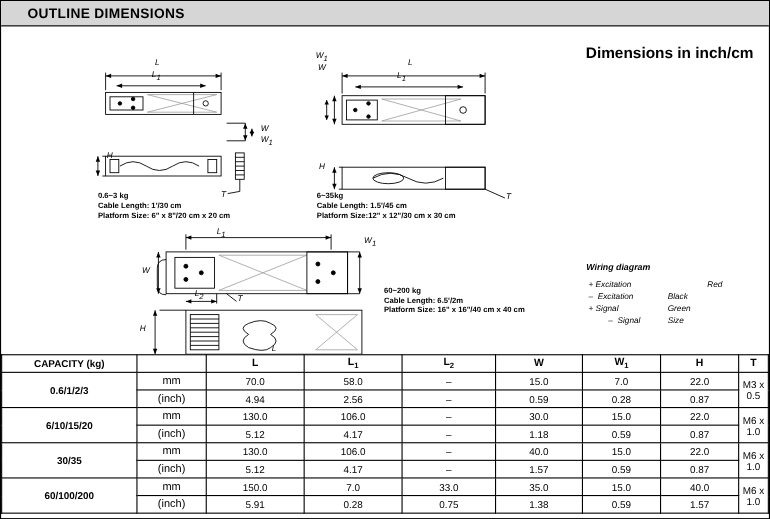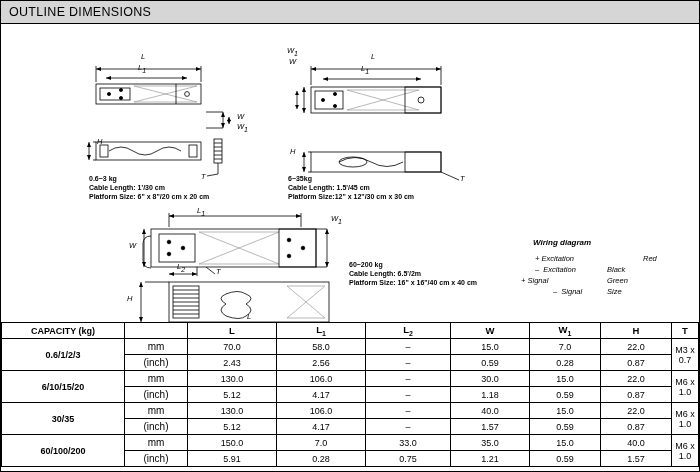--- a/index.html
+++ b/index.html
@@ -10,21 +10,21 @@
     color:#000;
     overflow:hidden;
   }
   .page{position:relative;width:700px;height:472px;box-sizing:border-box;border:1px solid #000;}
   
   .header{
     position:absolute;left:0;top:0;width:698px;height:22px;
     background:#d6d6d6;border-bottom:1px solid #000;
     display:flex;align-items:center;
   }
-  .header .title{font-size:12.5px;font-weight:normal;letter-spacing:.3px;padding-left:8px;}
+  .header .title{font-size:12.5px;font-weight:bold;letter-spacing:.3px;padding-left:24px;}
   
   .drawing{position:absolute;left:0;top:23px;width:698px;height:298px;}
   .note-inch{
     position:absolute;right:14px;top:16px;font-size:14px;font-weight:bold;
   }
   .cap-note{position:absolute;font-size:7px;font-weight:bold;line-height:1.35;white-space:pre;}
   .lbl{position:absolute;font-size:7.5px;font-style:italic;}
   .wiring-title{position:absolute;font-size:8px;font-weight:bold;font-style:italic;}
   .wiring-row{position:absolute;font-size:7.5px;font-style:italic;white-space:pre;}
   svg{position:absolute;left:0;top:0;}
@@ -193,20 +193,21 @@
         </g>
         <path d="M225 270 q-10 4 0 10 q-10 6 0 12 q14 5 20 0 q10 -6 0 -12 q10 -6 0 -10 q-8 -5 -20 0 z"></path>
 
         <line x1="140" y1="258" x2="140" y2="298"></line>
         <path d="M140 258 l-2 5 h4 z" fill="#000" stroke="none"></path>
         <path d="M140 298 l-2 -5 h4 z" fill="#000" stroke="none"></path>
         <line x1="144" y1="258" x2="168" y2="258"></line>
       </g>
     </svg>
 
+    <div class="note-inch">Dimensions in inch/cm</div>
 
     <div class="lbl" style="left:140px;top:28px;">L</div>
     <div class="lbl" style="left:137px;top:39px;">L<span class="sub">1</span></div>
     <div class="lbl" style="left:236px;top:88px;">W</div>
     <div class="lbl" style="left:236px;top:98px;">W<span class="sub">1</span></div>
     <div class="lbl" style="left:96px;top:113px;">H</div>
     <div class="lbl" style="left:200px;top:148px;">T</div>
 
     <div class="cap-note" style="left:88px;top:150px;">0.6~3 kg</div>
     <div class="cap-note" style="left:88px;top:159px;">Cable Length: 1'/30 cm</div>
@@ -233,21 +234,21 @@
 
     <div class="cap-note" style="left:348px;top:236px;">60~200 kg</div>
     <div class="cap-note" style="left:348px;top:245px;">Cable Length: 6.5'/2m</div>
     <div class="cap-note" style="left:348px;top:254px;">Platform Size: 16" x 16"/40 cm x 40 cm</div>
 
     <div class="wiring-title" style="left:532px;top:214px;">Wiring diagram</div>
     <div class="wiring-row" style="left:534px;top:230px;">+ Excitation</div>
     <div class="wiring-row" style="left:642px;top:230px;">Red</div>
     <div class="wiring-row" style="left:534px;top:241px;">–  Excitation</div>
     <div class="wiring-row" style="left:606px;top:241px;">Black</div>
-    <div class="wiring-row" style="left:520px;top:252px;">+ Signal</div>
+    <div class="wiring-row" style="left:534px;top:252px;">+ Signal</div>
     <div class="wiring-row" style="left:606px;top:252px;">Green</div>
     <div class="wiring-row" style="left:534px;top:263px;margin-left:18px;">–  Signal</div>
     <div class="wiring-row" style="left:606px;top:263px;">Size</div>
   </div>
 
   <table class="tbl">
     <thead>
       <tr>
         <th style="width:118px;" class="cap">CAPACITY (kg)</th>
         <th style="width:58px;"></th>
@@ -264,25 +265,25 @@
 
       <tr>
         <td rowspan="2" class="cap">0.6/1/2/3</td>
         <td class="unit">mm</td>
         <td>70.0</td>
         <td>58.0</td>
         <td>–</td>
         <td>15.0</td>
         <td>7.0</td>
         <td>22.0</td>
-        <td rowspan="2">M3 x 0.7</td>
+        <td rowspan="2">M3 x 0.5</td>
       </tr>
       <tr>
         <td class="unit">(inch)</td>
-        <td>2.43</td>
+        <td>4.94</td>
         <td>2.56</td>
         <td>–</td>
         <td>0.59</td>
         <td>0.28</td>
         <td>0.87</td>
       </tr>
 
       <tr>
         <td rowspan="2" class="cap">6/10/15/20</td>
         <td class="unit">mm</td>
@@ -334,20 +335,20 @@
         <td>35.0</td>
         <td>15.0</td>
         <td>40.0</td>
         <td rowspan="2">M6 x 1.0</td>
       </tr>
       <tr>
         <td class="unit">(inch)</td>
         <td>5.91</td>
         <td>0.28</td>
         <td>0.75</td>
-        <td>1.21</td>
+        <td>1.38</td>
         <td>0.59</td>
         <td>1.57</td>
       </tr>
     </tbody>
   </table>
 
 </div>
 
 </body></html>

